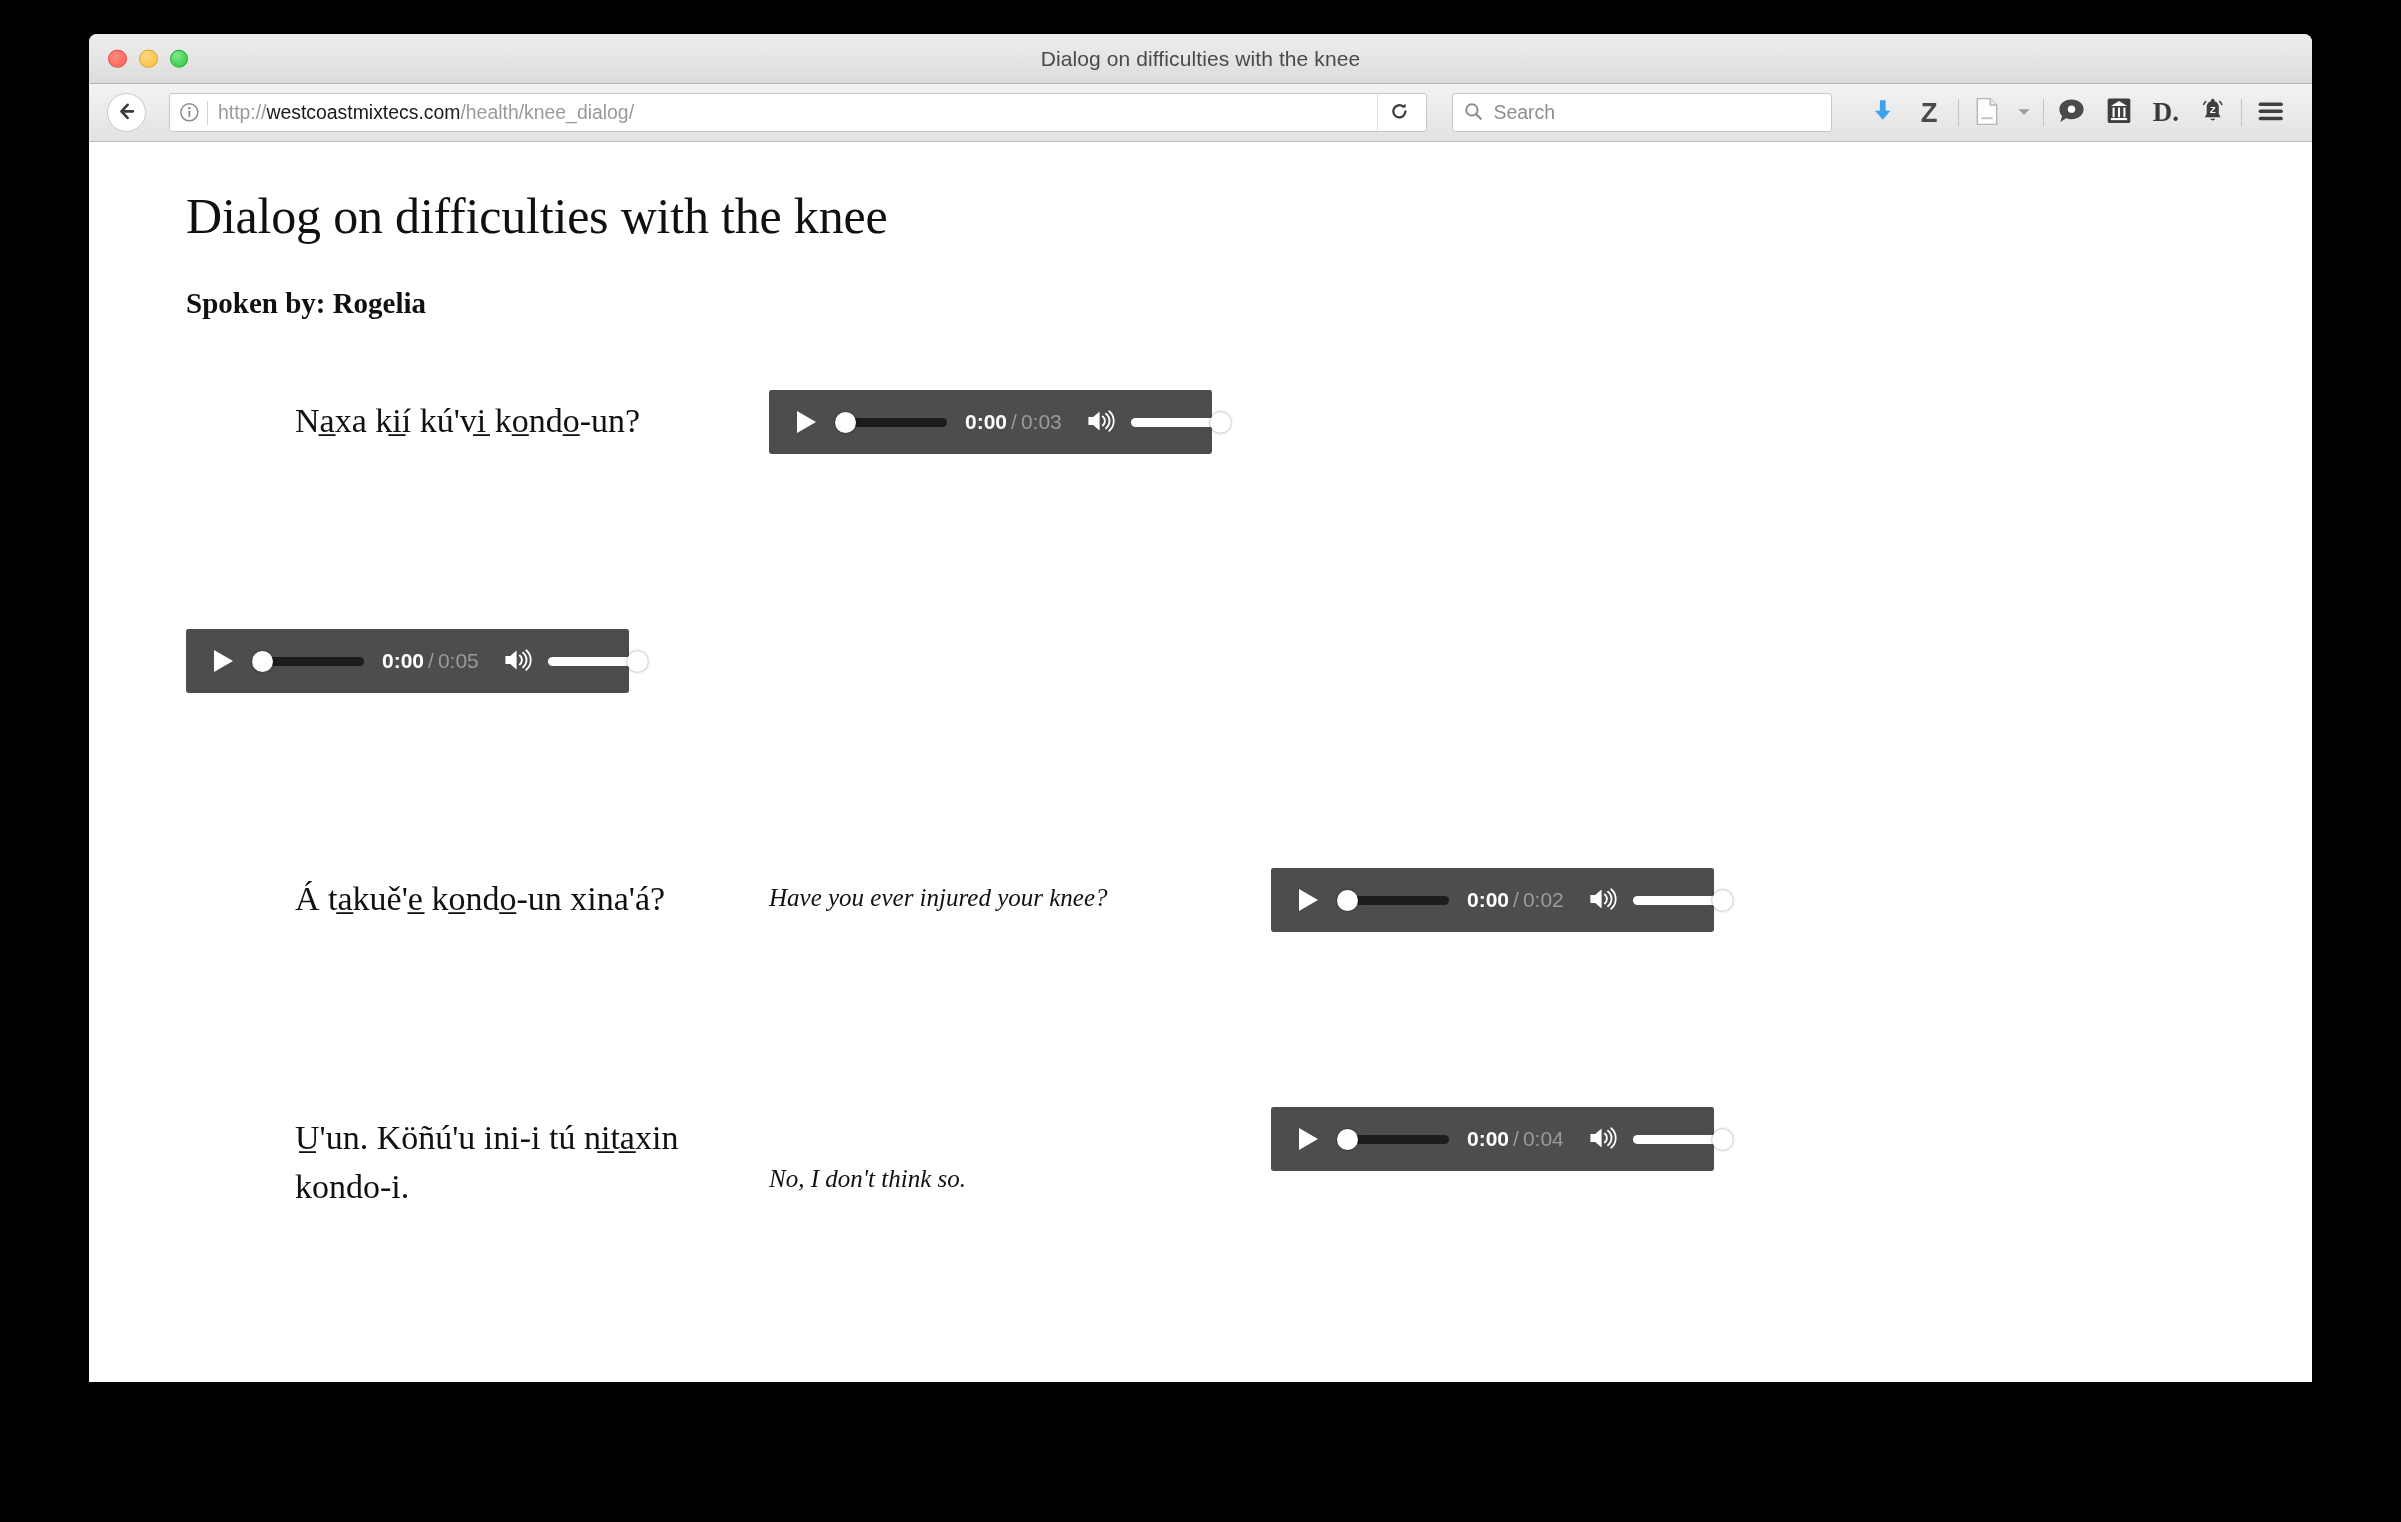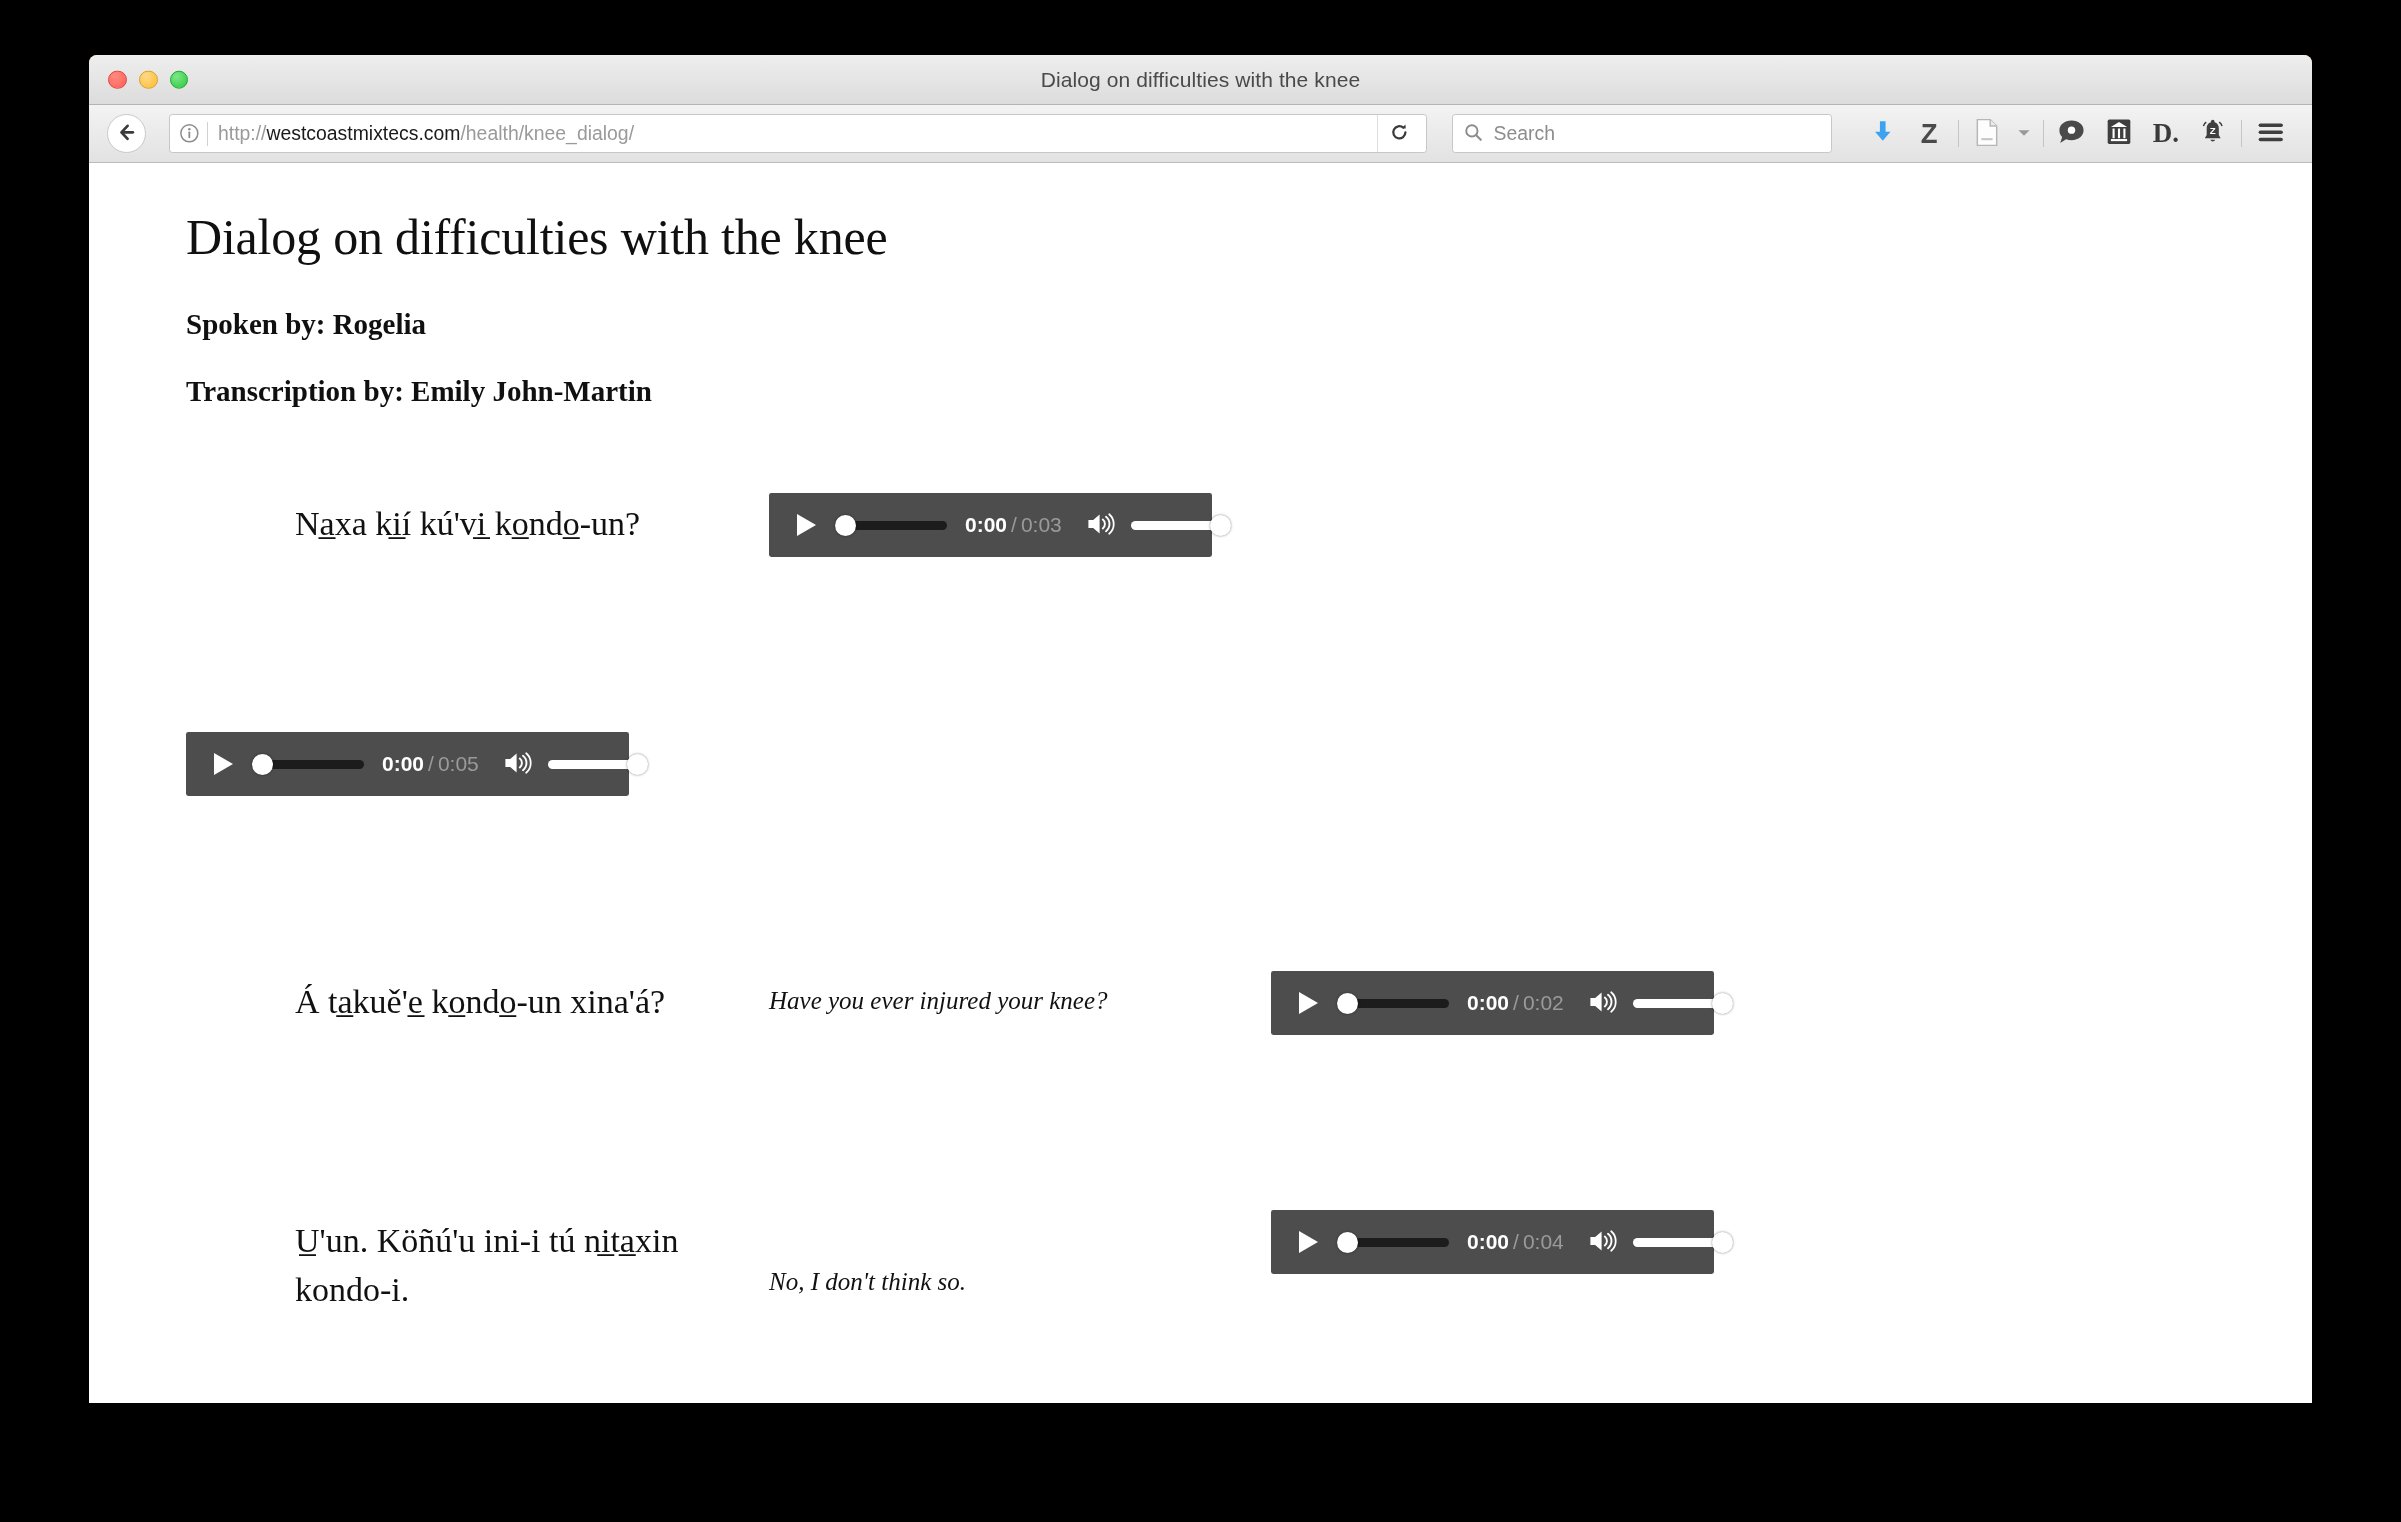--- a/index.html
+++ b/index.html
@@ -9,21 +9,21 @@
     width: 2401px;
     height: 1523px;
     overflow: hidden;
   }
   * { box-sizing: border-box; }
 
   
   .window {
     position: absolute;
     left: 89px;
-    top: 55px;
+    top: 34px;
     width: 2223px;
     height: 1348px;
     background: #fdba74;
     border-radius: 8px 8px 0 0;
     box-shadow: 0 0 0 0.8px rgba(0,0,0,0.35), 0 14.6px 49px rgba(0,0,0,0.55);
     overflow: hidden;
     font-family: "Liberation Sans", sans-serif;
   }
 
   
@@ -445,21 +445,20 @@
         </span>
       </div>
 
     </div>
   </div>
 
   <div class="content">
     <div class="page-inner">
       <h1 class="page-title">Dialog on difficulties with the knee</h1>
       <div class="byline">Spoken by: Rogelia</div>
-      <div class="byline second">Transcription by: Emily John-Martin</div>
 
       <div class="rows">
 
         <div class="row">
           <div class="col-native">
             <div class="native-text">Na̲xa ki̲í kú'vi̲ ko̲ndo̲-un?</div>
           </div>
           <div class="col-audio">
             <div class="audio">
               <div class="play-btn">

